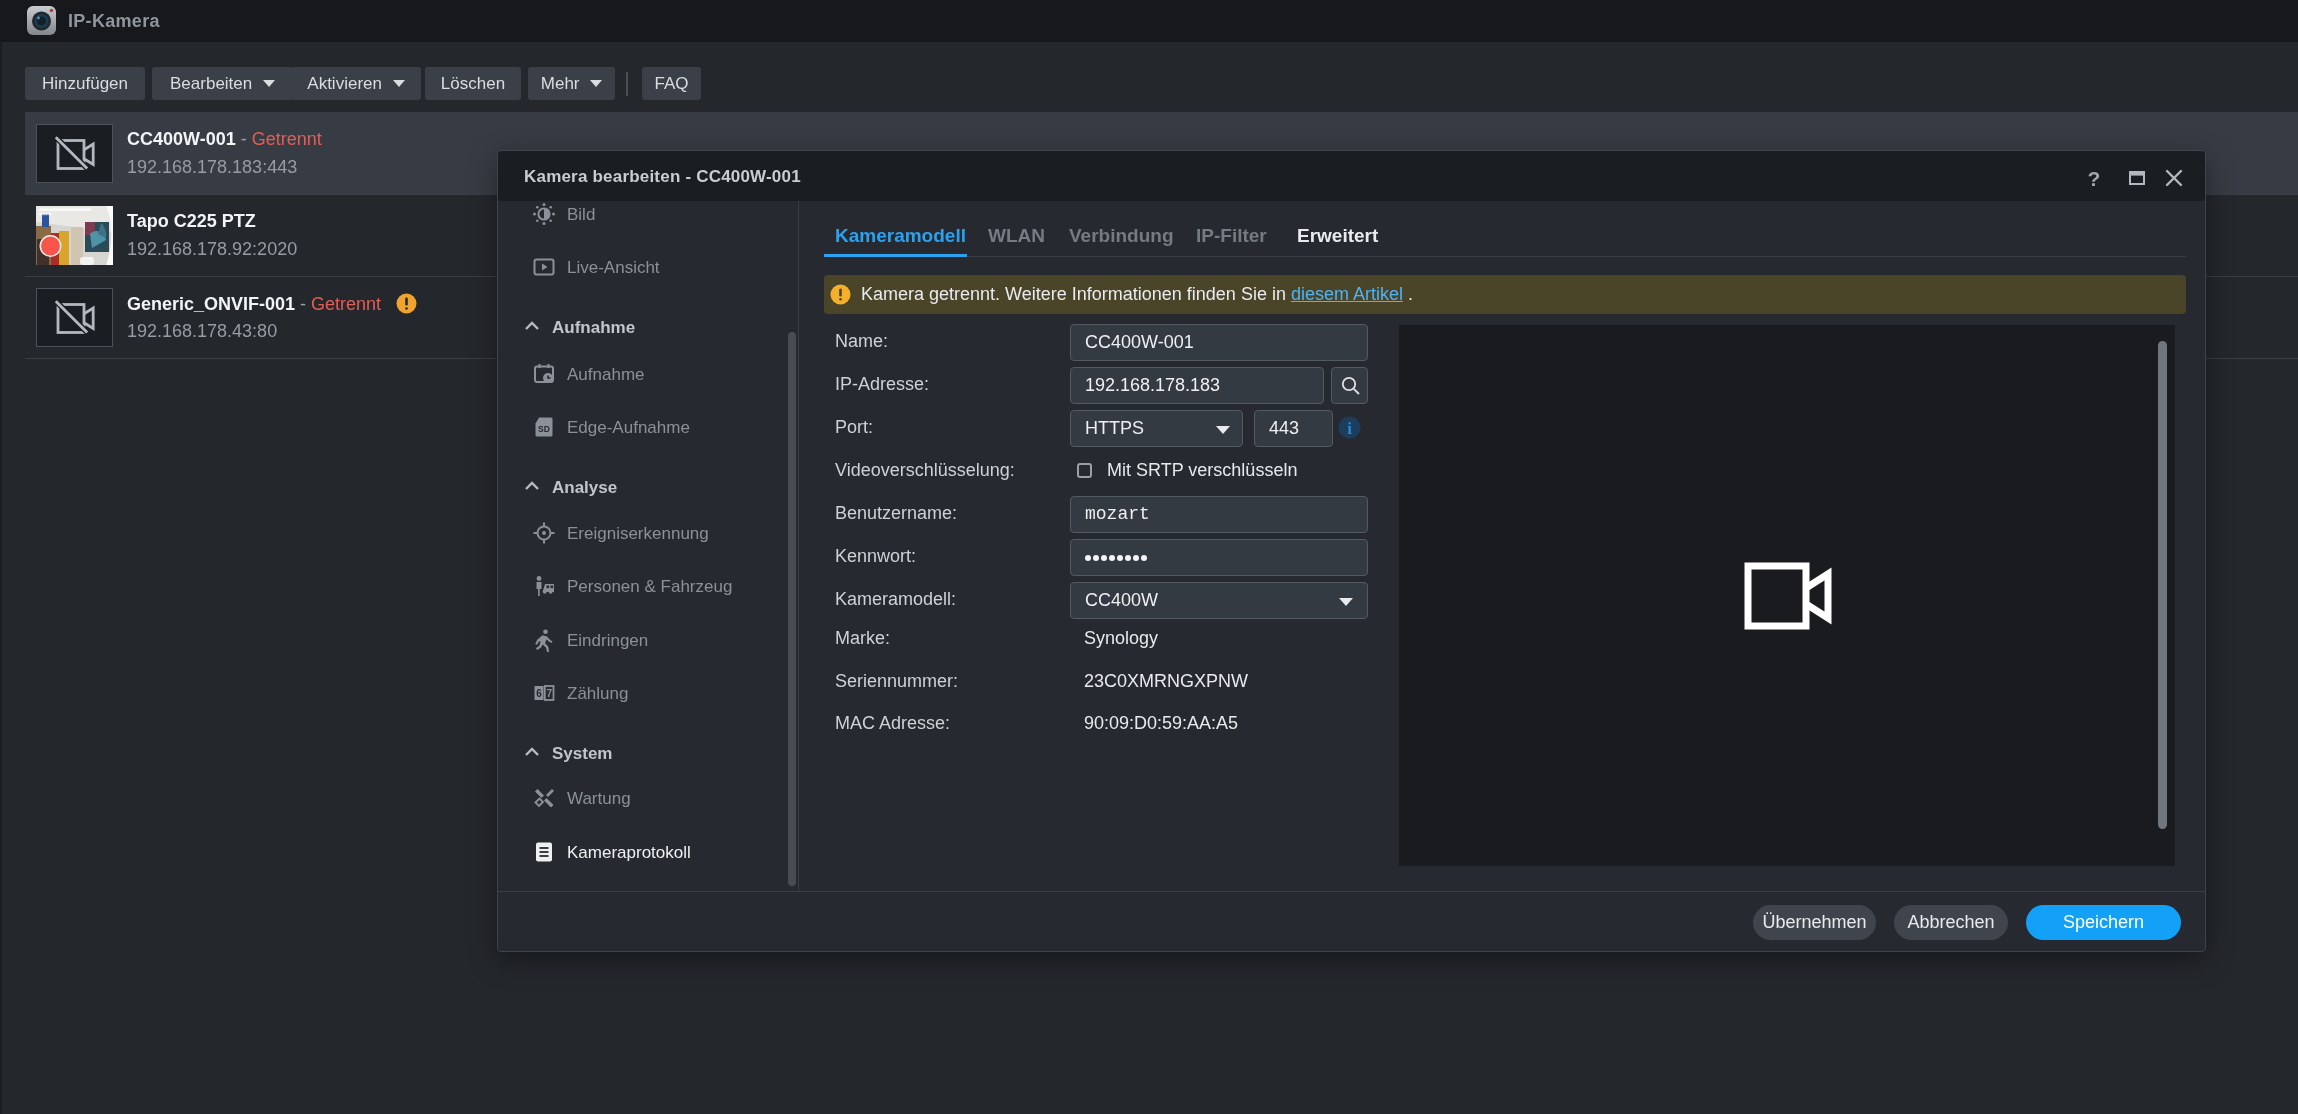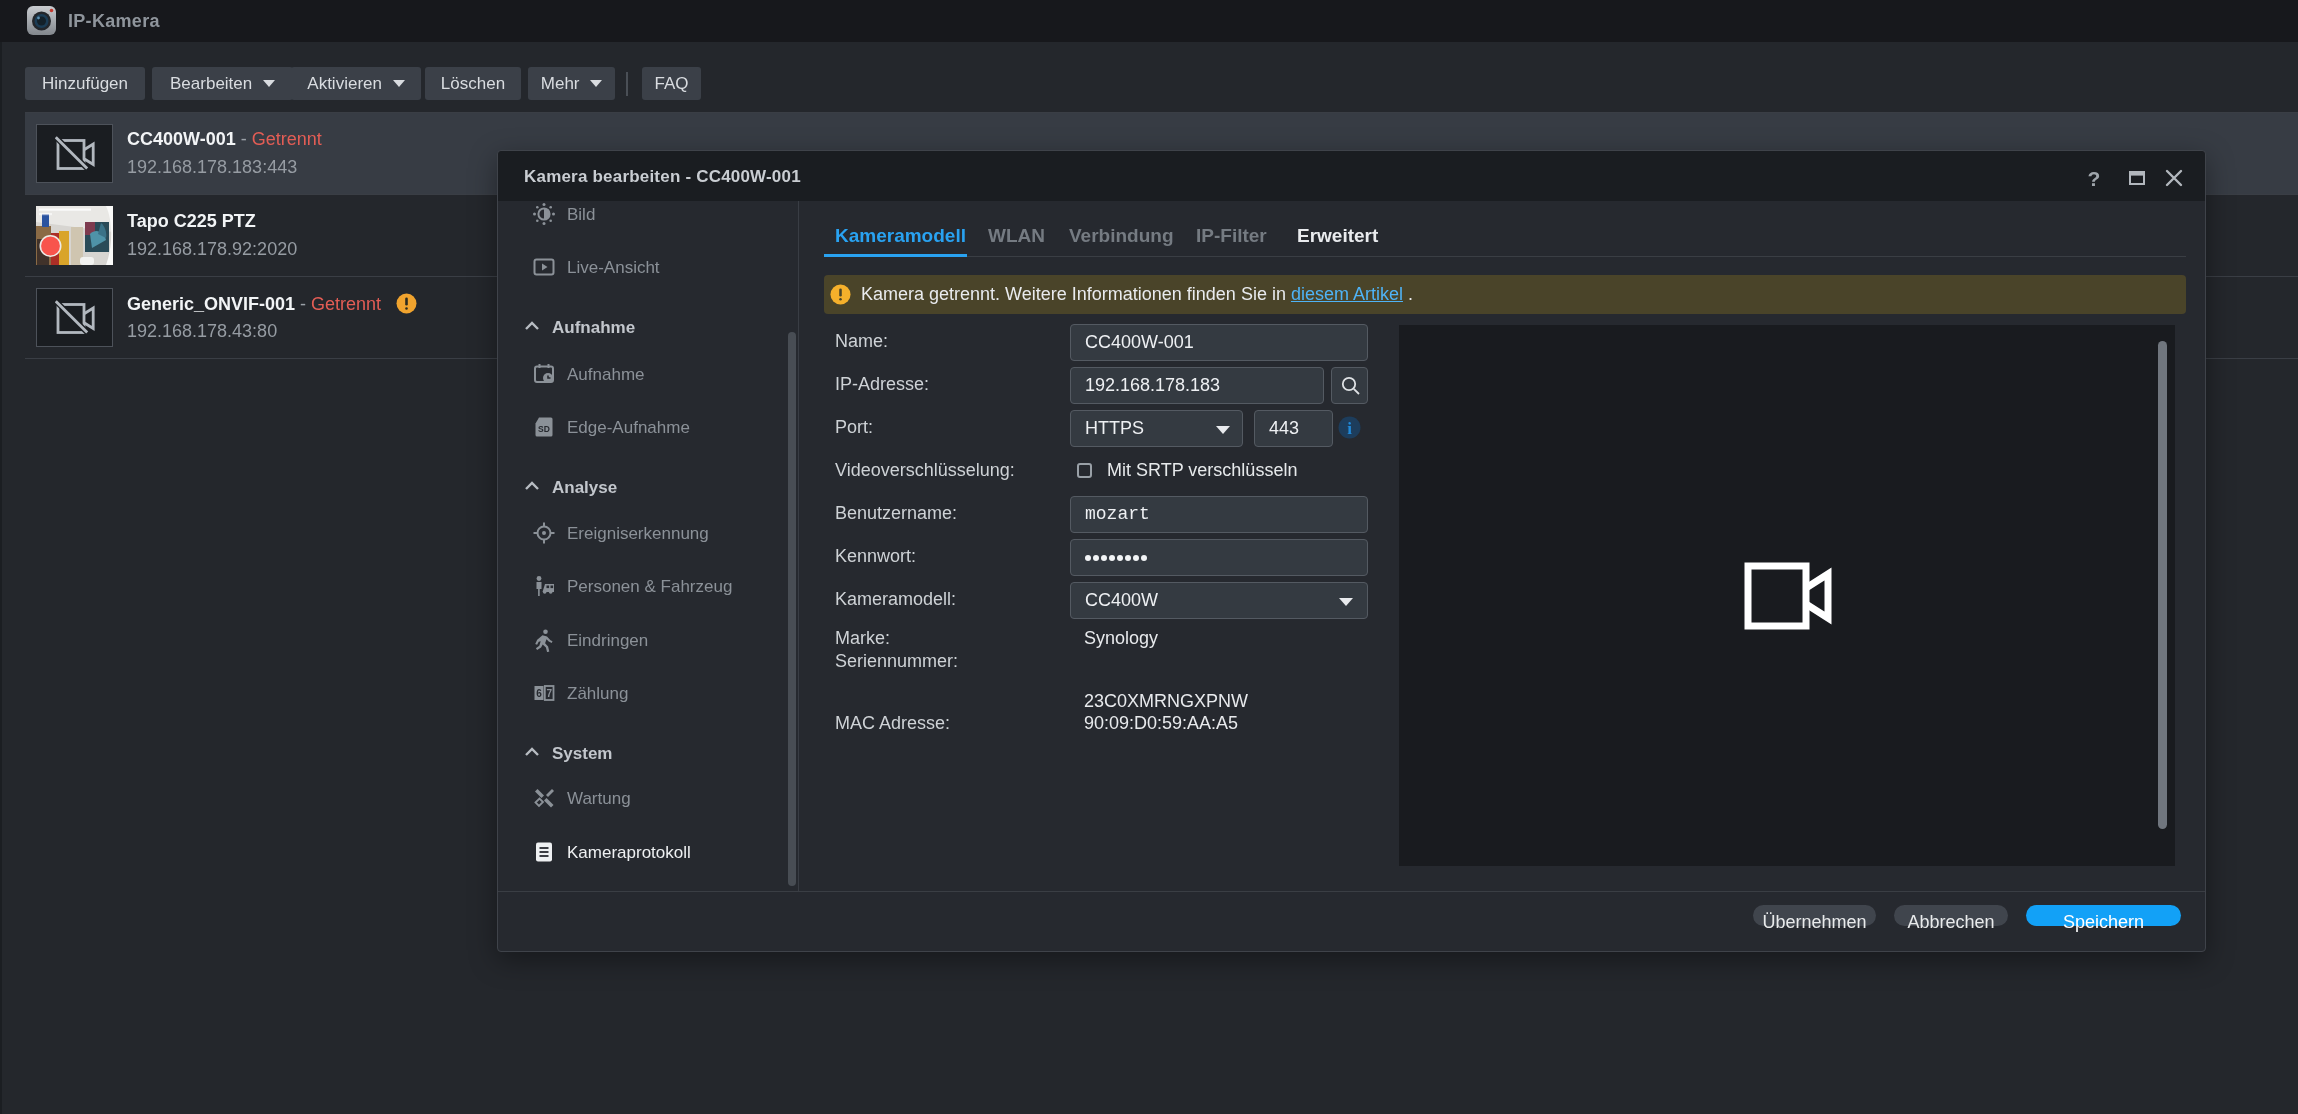--- a/index.html
+++ b/index.html
@@ -51,21 +51,21 @@
   .flabel { position:absolute; left:337px; font-size:18px; color:#ced2d6; white-space:nowrap; }
   .finput { position:absolute; left:572px; height:37px; background:#343a41; border:1px solid #545a62; border-radius:4px; color:#eef0f3; font-size:18px; line-height:35px; padding-left:14px; white-space:nowrap; }
   .pwdot { width:6px; height:6px; border-radius:50%; background:#f2f4f6; }
   .fvalue { position:absolute; left:572px; font-size:18px; color:#e8eaed; white-space:nowrap; }
   .selarrow { position:absolute; width:0; height:0; border-left:7px solid transparent; border-right:7px solid transparent; border-top:8px solid #e8eaed; }
 
   .preview { position:absolute; left:901px; top:174px; width:776px; height:541px; background:#191b1f; }
   .dscroll { position:absolute; left:1660px; top:190px; width:9px; height:488px; background:#70767e; border-radius:5px; }
 
   .footline { position:absolute; left:0; top:740px; width:100%; height:1px; background:#3a3e44; }
-  .fbtn { position:absolute; top:754px; height:21px; border-radius:18px; font-size:18px; color:#e8eaeb; text-align:center; line-height:35px; background:#40454d; }
+  .fbtn { position:absolute; top:754px; height:35px; border-radius:18px; font-size:18px; color:#e8eaeb; text-align:center; line-height:35px; background:#40454d; }
   .fbtn.blue { background:#12a1f7; color:#fff; }
 </style>
 </head>
 <body>
   <div class="topbar">
     <svg class="appicon" viewBox="0 0 29 29">
       <defs>
         <linearGradient id="ag" x1="0" y1="0" x2="0" y2="1">
           <stop offset="0" stop-color="#c9ccd0"></stop>
           <stop offset="1" stop-color="#82878d"></stop>
@@ -325,22 +325,22 @@
         <i class="pwdot"></i>
         <i class="pwdot"></i>
       </span></div>
 
     <div class="flabel" style="top:438px;">Kameramodell:</div>
     <div class="finput" style="top:431px; width:298px;">CC400W<span class="selarrow" style="left:268px; top:15px;"></span></div>
 
     <div class="flabel" style="top:477px;">Marke:</div>
     <div class="fvalue" style="left:586px; top:477px;">Synology</div>
 
-    <div class="flabel" style="top:500px;">Seriennummer:</div>
-    <div class="fvalue" style="left:586px; top:540px;">23C0XMRNGXPNW</div>
+    <div class="flabel" style="top:520px;">Seriennummer:</div>
+    <div class="fvalue" style="left:586px; top:520px;">23C0XMRNGXPNW</div>
 
     <div class="flabel" style="top:562px;">MAC Adresse:</div>
     <div class="fvalue" style="left:586px; top:562px;">90:09:D0:59:AA:A5</div>
 
     <div class="preview">
       <svg style="position:absolute; left:345px; top:237px;" width="92" height="68" viewBox="0 0 92 68" fill="none" stroke="#ffffff" stroke-width="7">
         <rect x="4" y="4" width="58" height="60"></rect>
         <path d="M62 26 L84 12 V56 L62 42"></path>
       </svg>
     </div>

